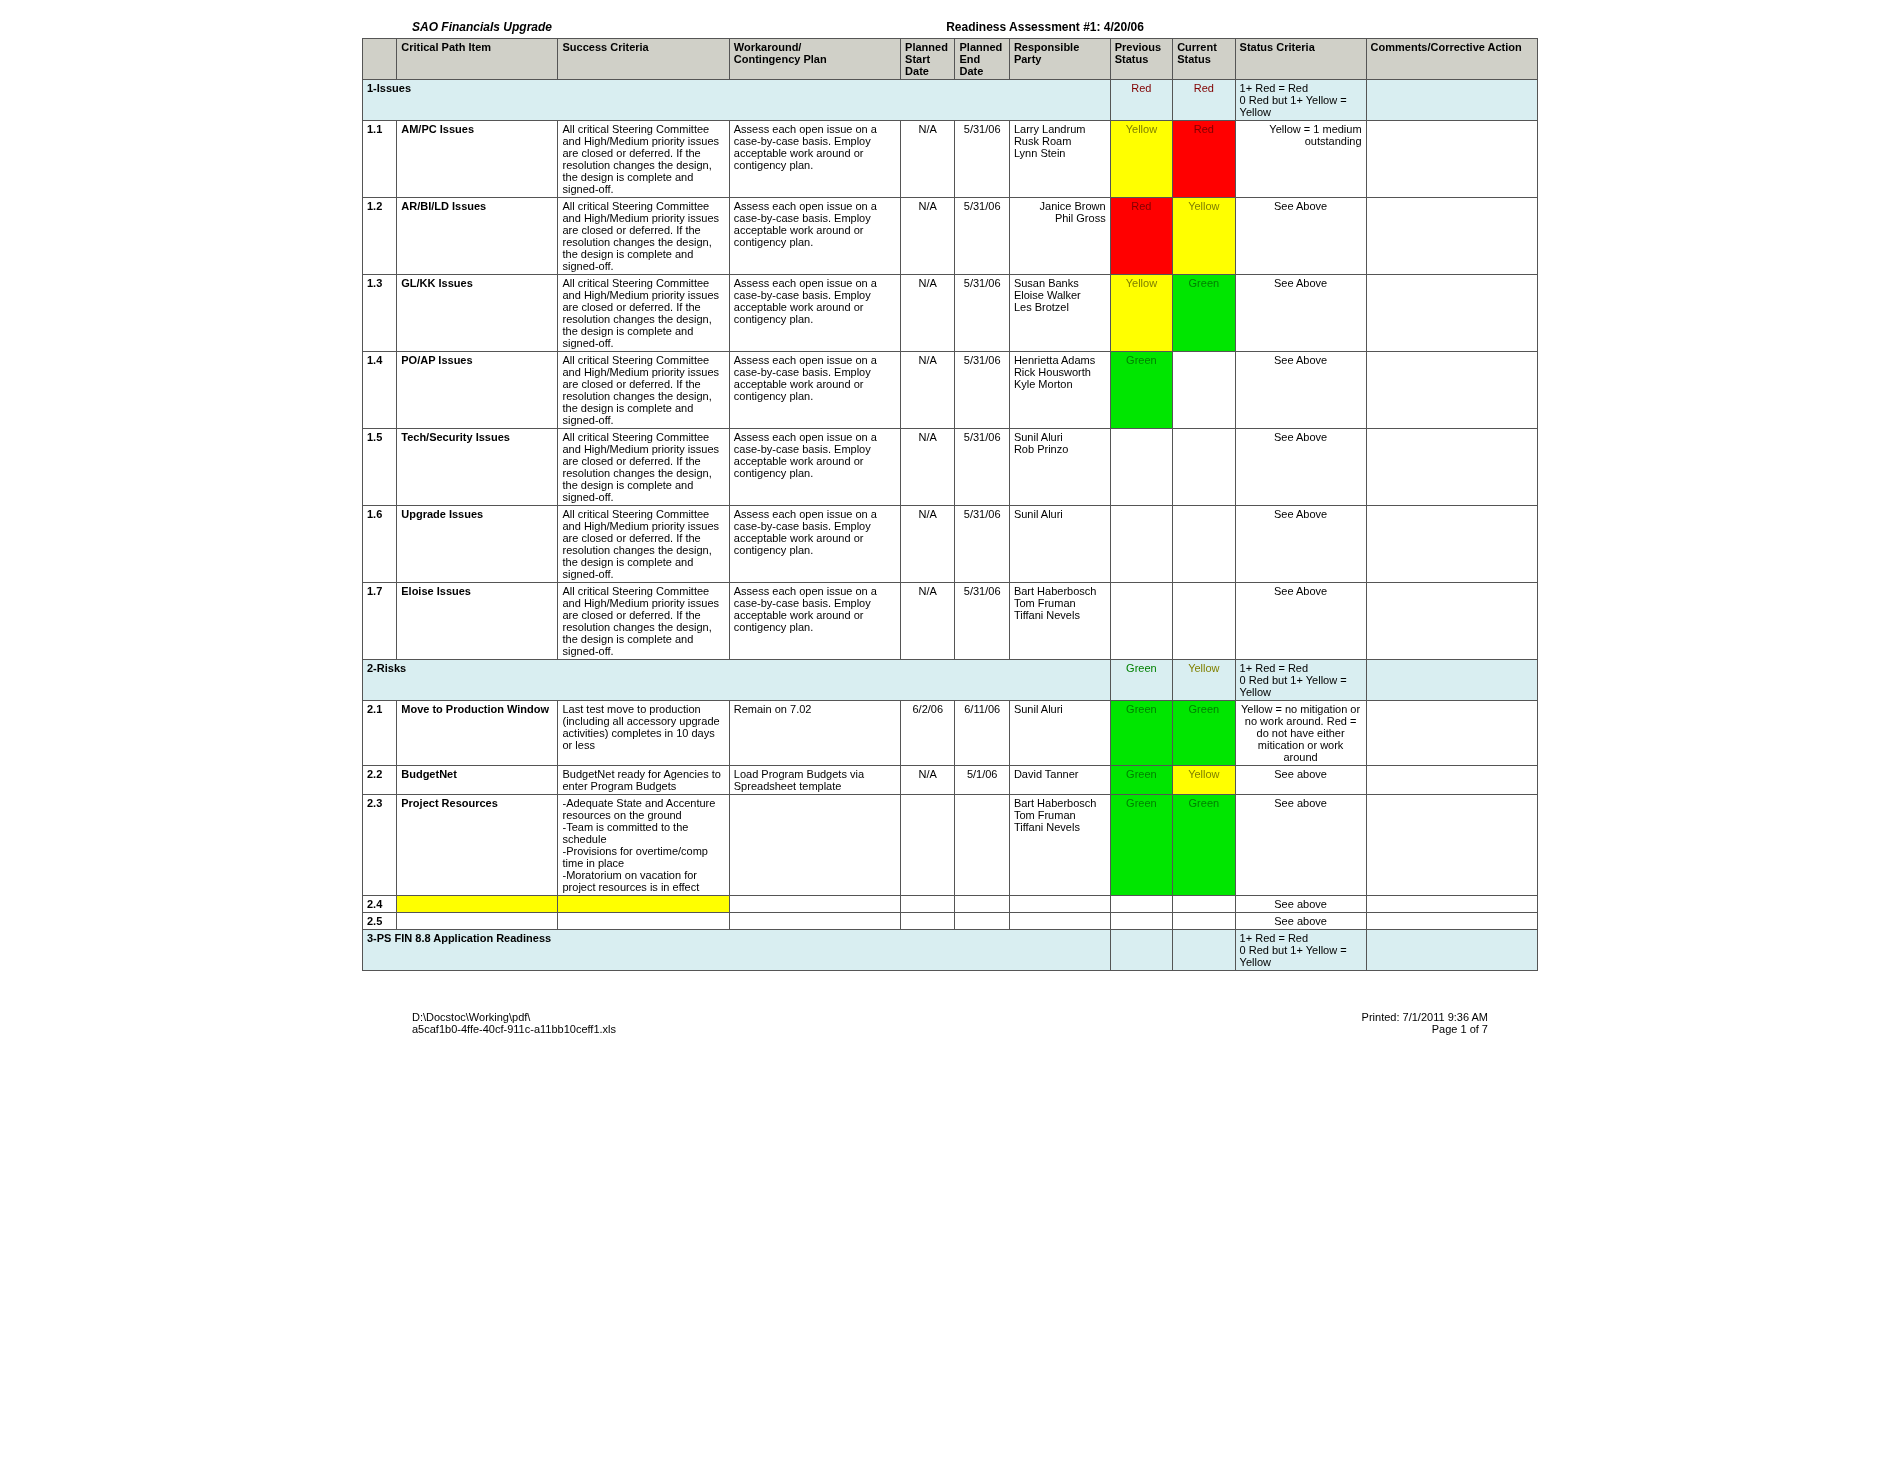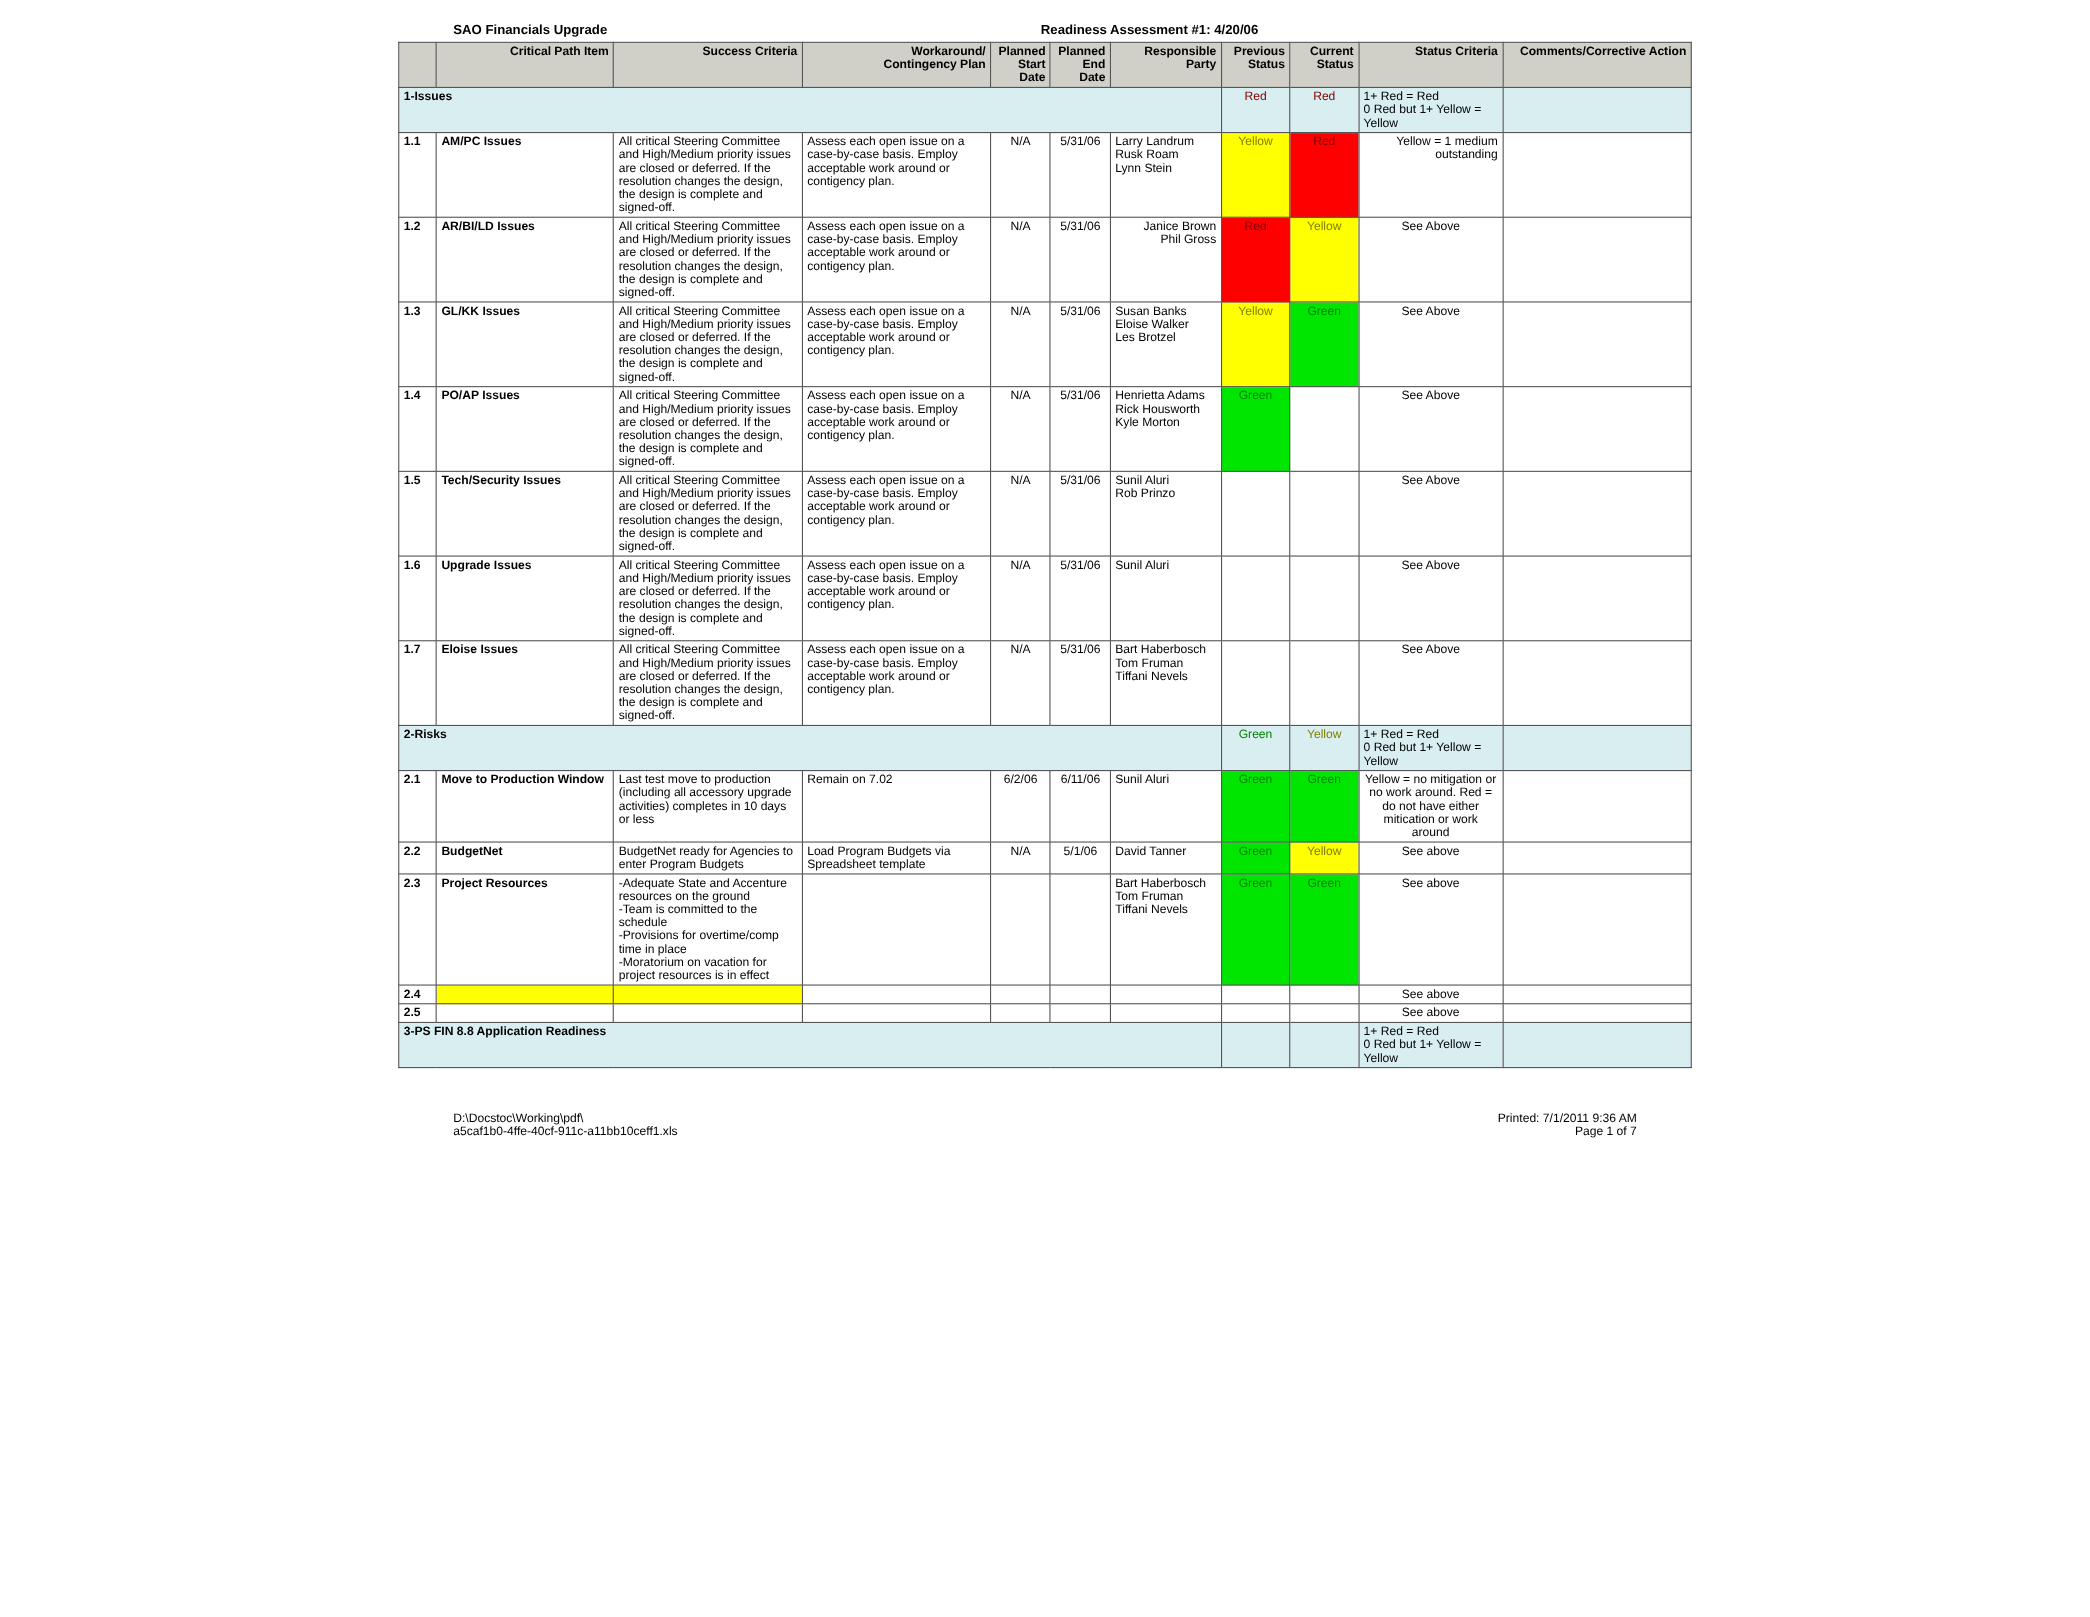--- a/index.html
+++ b/index.html
@@ -16,20 +16,21 @@
   }
   .titlebar {
     display: flex;
     align-items: baseline;
     margin-bottom: 4px;
     padding-left: 50px;
   }
   .titlebar .left {
     font-weight: bold;
     flex: 0 0 auto;
+    font-style: italic;
   }
   .titlebar .center {
     flex: 1 1 auto;
     text-align: center;
     font-weight: bold;
   }
 
   table.grid {
     border-collapse: collapse;
     width: 100%;
@@ -38,21 +39,21 @@
   table.grid th, table.grid td {
     border: 1px solid #555;
     padding: 2px 4px;
     vertical-align: top;
     font-size: 11px;
     word-wrap: break-word;
   }
   table.grid th {
     background: #d0d0c8;
     font-weight: bold;
-    text-align: right;
+    text-align: left;
   }
   .col-id     { width: 34px; }
   .col-item   { width: 160px; }
   .col-succ   { width: 170px; }
   .col-work   { width: 170px; }
   .col-pstart { width: 54px; text-align: center; }
   .col-pend   { width: 54px; text-align: center; }
   .col-resp   { width: 100px; }
   .col-prev   { width: 62px; text-align: center; }
   .col-curr   { width: 62px; text-align: center; }

